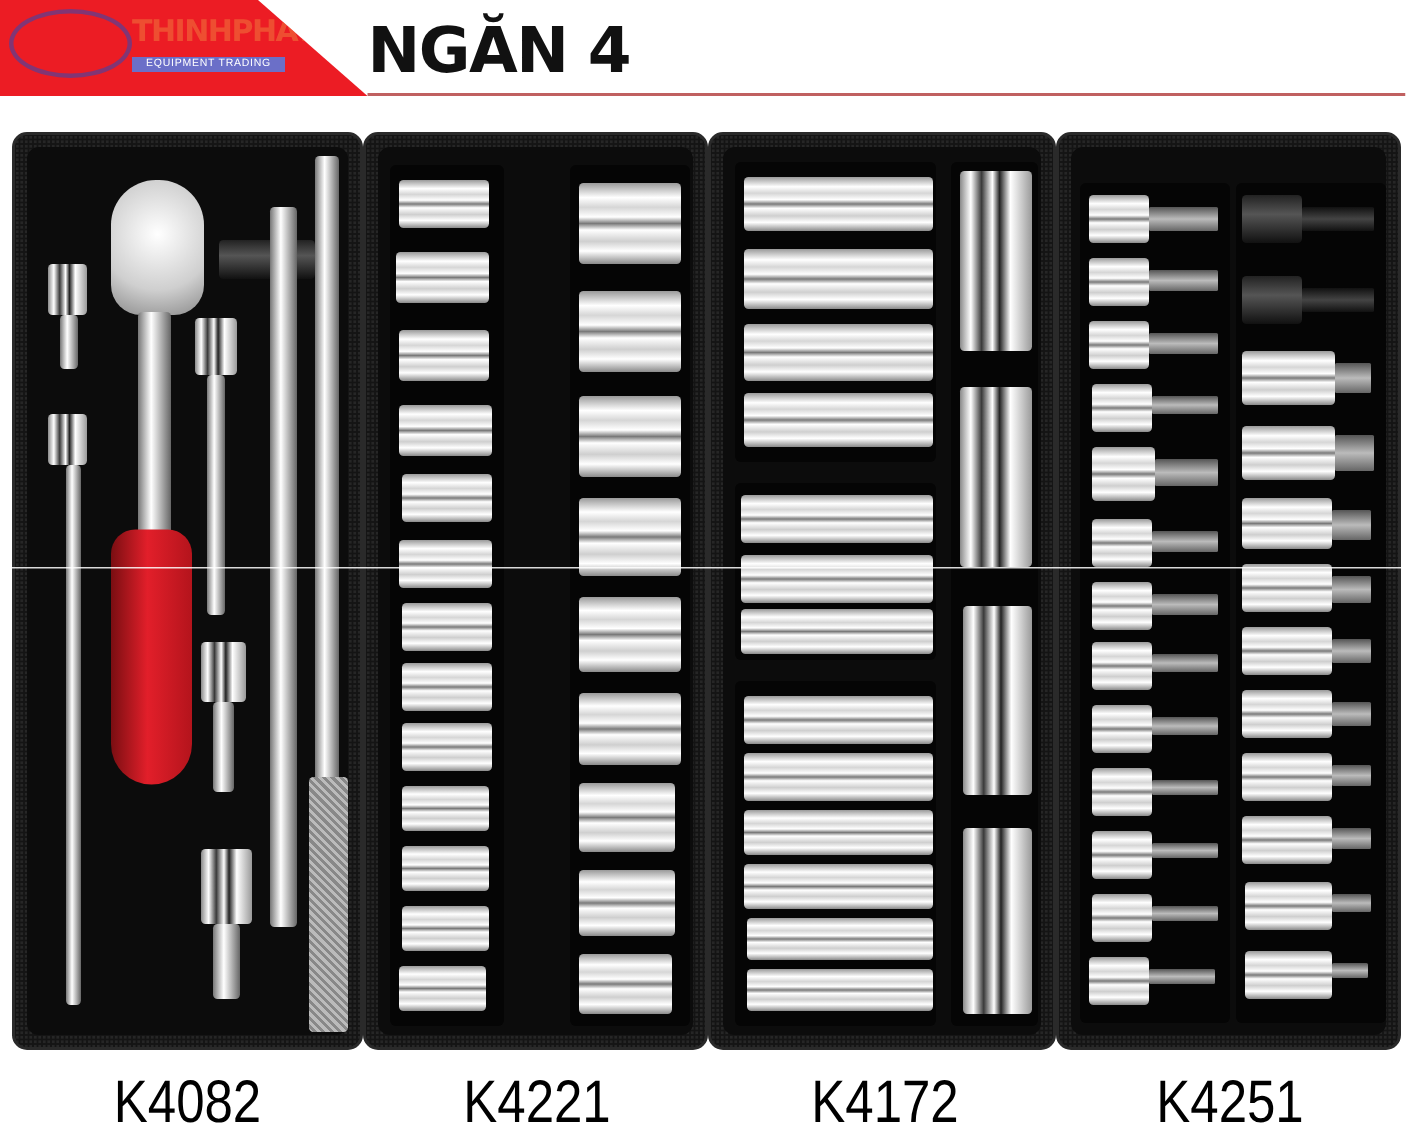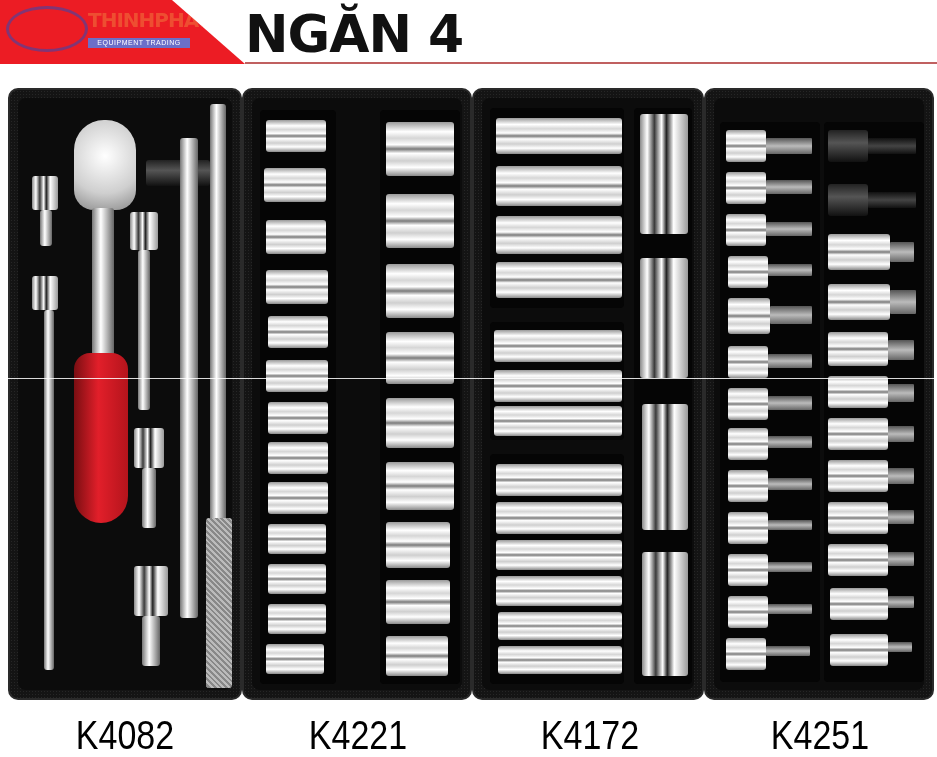--- a/index.html
+++ b/index.html
@@ -5,21 +5,21 @@
   html,body{margin:0;padding:0;background:#ffffff;}
   body{width:937px;height:757px;position:relative;overflow:hidden;font-family:"Liberation Sans",sans-serif;}
   
   .banner{position:absolute;left:0;top:0;width:245px;height:64px;background:#ec1c24;
     clip-path:polygon(0 0,172px 0,245px 64px,0 64px);}
   .banner-title{position:absolute;left:18px;top:14px;font-family:"DejaVu Sans",sans-serif;font-weight:bold;font-size:30px;color:#ffffff;letter-spacing:0px;line-height:34px;}
   .banner-title .num{color:#3b4fae;}
   .logo-text{position:absolute;left:88px;top:8px;font-family:"DejaVu Sans",sans-serif;font-size:20px;font-weight:bold;color:rgba(240,120,60,0.55);letter-spacing:-1px;}
   .logo-sub{position:absolute;left:88px;top:38px;width:102px;height:10px;background:#6b6fc8;color:#ffffff;font-size:7px;line-height:10px;text-align:center;letter-spacing:0.5px;}
   .logo-ring{position:absolute;left:6px;top:6px;width:82px;height:46px;border:3px solid rgba(60,70,170,0.6);border-radius:50%;box-sizing:border-box;}
-  .page-title{position:absolute;left:245px;top:8px;font-family:"DejaVu Sans",sans-serif;font-weight:bold;font-size:52px;color:#111111;letter-spacing:-1px;line-height:52px;}
+  .page-title{position:absolute;left:245px;top:8px;font-family:"DejaVu Sans",sans-serif;font-weight:bold;font-size:42px;color:#111111;letter-spacing:-1px;line-height:52px;}
   .rule{position:absolute;left:245px;top:62px;width:692px;height:2px;background:#c06060;}
   
   .tray{position:absolute;top:88px;height:612px;background:#141414;border-radius:10px;border:2px solid #2a2a2a;box-sizing:border-box;
     background-image:radial-gradient(#262626 1px,transparent 1px);background-size:3px 3px;}
   .tray .inner{position:absolute;left:8px;right:8px;top:8px;bottom:8px;border-radius:8px;background:#0c0c0c;}
   .slot{position:absolute;background:#050505;border-radius:4px;}
   .sock{position:absolute;border-radius:3px;
     background:linear-gradient(180deg,#9a9a9a 0%,#ffffff 18%,#d6d6d6 30%,#ffffff 42%,#7a7a7a 50%,#ffffff 58%,#cfcfcf 72%,#ffffff 84%,#8a8a8a 100%);}
   .sock.v{background:linear-gradient(90deg,#8a8a8a 0%,#ffffff 15%,#3a3a3a 30%,#ffffff 45%,#222 55%,#ffffff 70%,#9a9a9a 100%);}
   .bit{position:absolute;background:linear-gradient(180deg,#555,#bbb,#666);border-radius:1px;}

